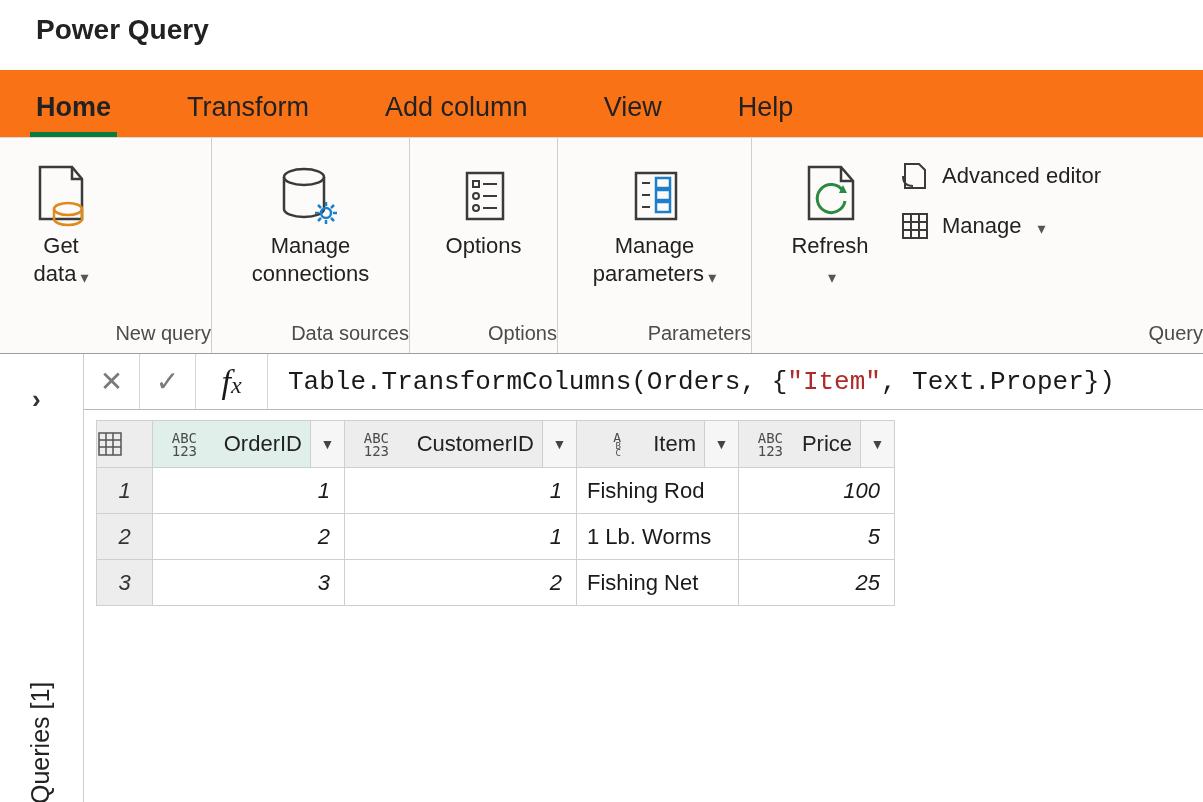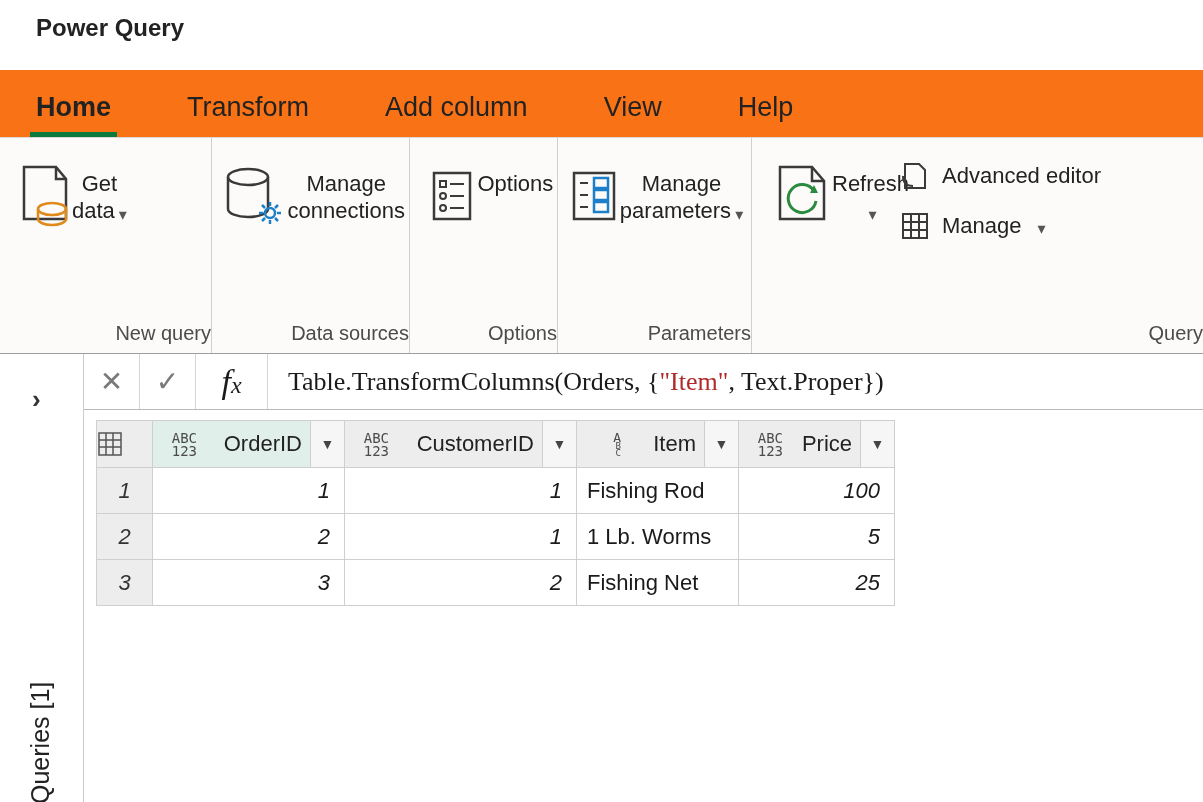--- a/index.html
+++ b/index.html
@@ -1,35 +1,35 @@
 <!DOCTYPE html>
 <html><head>
 <meta charset="utf-8">
 <style>
   * { box-sizing: border-box; }
   html, body { margin:0; padding:0; font-family: "Segoe UI", Arial, sans-serif; background:#fff; color:#1a1a1a; }
   body { width:1203px; height:802px; overflow:hidden; }
 
   
-  .titlebar { height:70px; padding:14px 0 0 36px; font-size:24px; font-weight:600; color:#222; }
+  .titlebar { height:70px; padding:14px 0 0 36px; font-size:28px; font-weight:600; color:#222; }
 
   
   .tabstrip { height:68px; border-bottom:1px solid #d9d9d9; display:flex; align-items:flex-end; padding-left:30px; background:#f97316;}
   .tab { font-size:27px; font-weight:400; color:#222; padding:0 6px 14px 6px; margin-right:64px; cursor:pointer; position:relative; }
   .tab.active { font-weight:600; }
   .tab.active::after { content:""; position:absolute; left:0; right:0; bottom:0; height:5px; background:#0b7a3e; }
 
   
   .ribbon { height:216px; background:#fcfbfa; border-bottom:1px solid #9e9e9e; display:flex; }
   .ribbon-group { border-right:1px solid #d0cfcd; display:flex; flex-direction:column; }
   .ribbon-group:last-child { border-right:none; }
   .group-body { flex:1 1 auto; display:flex; align-items:flex-start; padding:18px 18px 0 18px; }
   .group-label { font-size:20px; color:#4b4b4b; text-align:right; padding:6px 0 8px 0; }
 
-  .big-btn { display:flex; flex-direction:row; align-items:center; width:96px; cursor:pointer; padding-top:6px;}
+  .big-btn { display:flex; flex-direction:column; width:96px; cursor:pointer; padding-top:6px;}
   .big-btn .icon { height:70px; display:flex; align-items:center; justify-content:center; }
   .big-btn .lbl { font-size:22px; text-align:center; line-height:1.25; color:#222; white-space:nowrap;}
   .big-btn .lbl .line2 { display:block; }
   .big-btn.wide { width:178px; }
   .big-btn.narrow { width:86px;}
 
   .mini-col { display:flex; flex-direction:column; padding-top:2px; gap:14px; margin-left:10px; }
   .mini-btn { display:flex; align-items:center; font-size:22px; color:#222; cursor:pointer; gap:12px; height:36px;}
   .mini-btn .mi { width:30px; display:flex; align-items:center; justify-content:center;}
 
@@ -41,21 +41,21 @@
   .sidepanel { width:84px; border-right:1px solid #ccc; position:relative; background:#fff;}
   .sidepanel .expander { position:absolute; top:30px; left:32px; font-size:26px; font-weight:700; color:#333; cursor:pointer;}
   .sidepanel .vlabel { position:absolute; top:450px; left:26px; transform:rotate(-90deg); transform-origin:left top; font-size:25px; color:#222; white-space:nowrap;}
 
   .content { flex:1 1 auto; display:flex; flex-direction:column; }
 
   
   .fbar { height:56px; border-bottom:1px solid #b9b9b9; display:flex; align-items:stretch; }
   .fbtn { width:56px; display:flex; align-items:center; justify-content:center; border-right:1px solid #d6d6d6; font-size:28px; color:#7a7a7a; cursor:pointer;}
   .fx { width:72px; display:flex; align-items:center; justify-content:center; font-family:"Times New Roman",serif; font-style:italic; font-size:34px; border-right:1px solid #d6d6d6; cursor:pointer;}
-  .formula-input { flex:1; font-family:Liberation Serif, serif; font-size:26px; padding:0 20px; display:flex; align-items:center; white-space:pre;text-align:right; }
+  .formula-input { flex:1; font-family:Liberation Mono, monospace; font-size:26px; padding:0 20px; display:flex; align-items:center; white-space:pre;text-align:right; }
   .formula-input .str { color:#b02a2a; }
 
   
   .gridwrap { padding:10px 0 0 12px; }
   table.grid { border-collapse:collapse; }
   .grid th, .grid td { border:1px solid #cfcfcf; height:46px; font-size:22px; }
   .grid th.corner { width:56px; background:#ededed; text-align:center;}
   .grid th.col { background:#e0efe9; font-weight:400; text-align:right; padding:0; }
   .grid th.col.plain { background:#ededed; }
   .colhead { display:flex; align-items:center; height:46px; }

